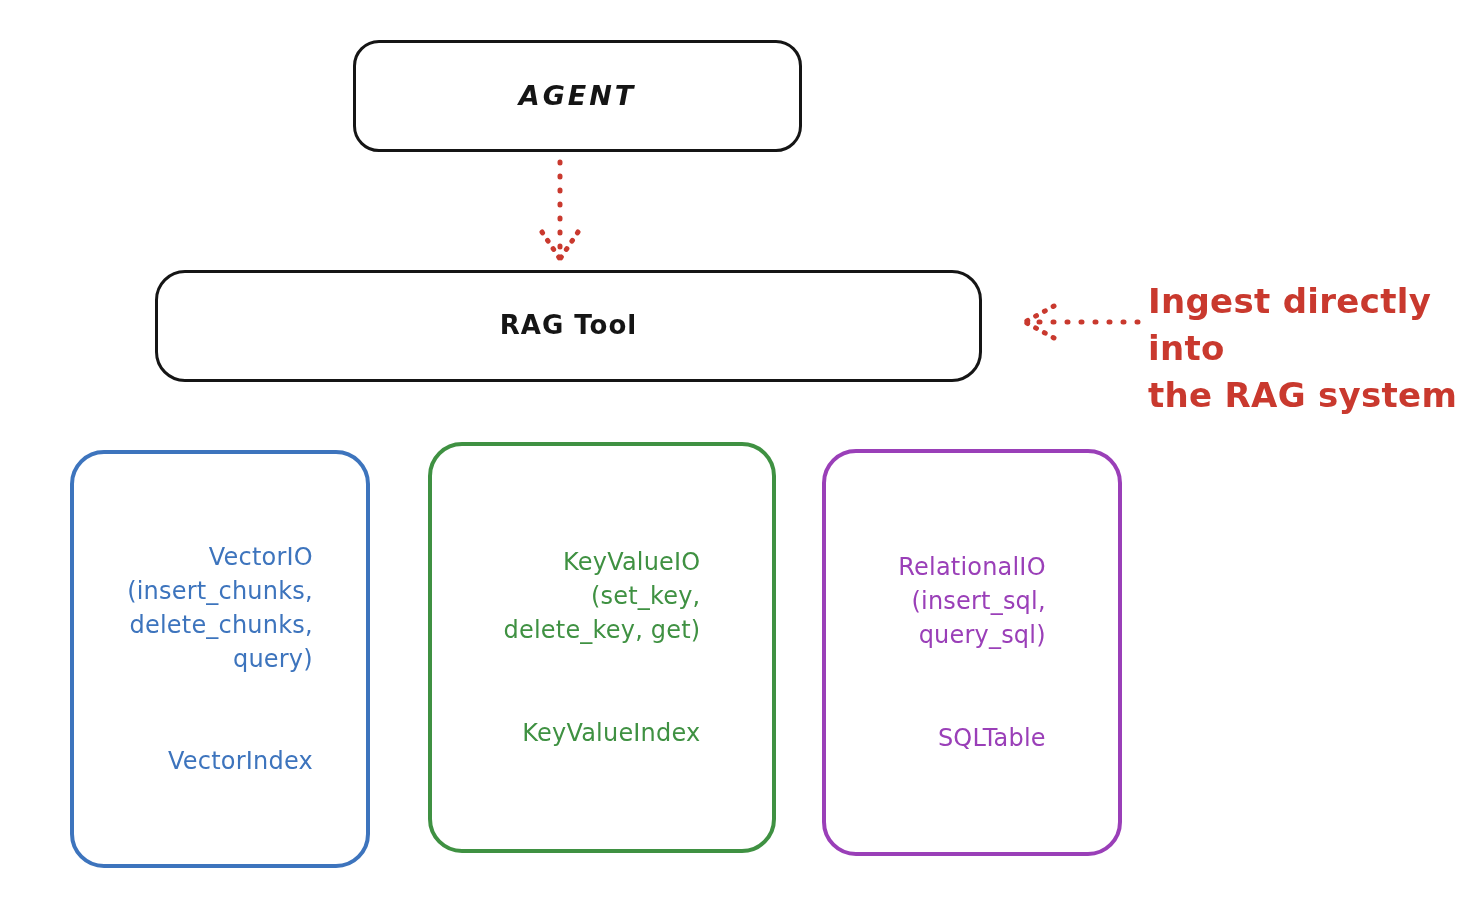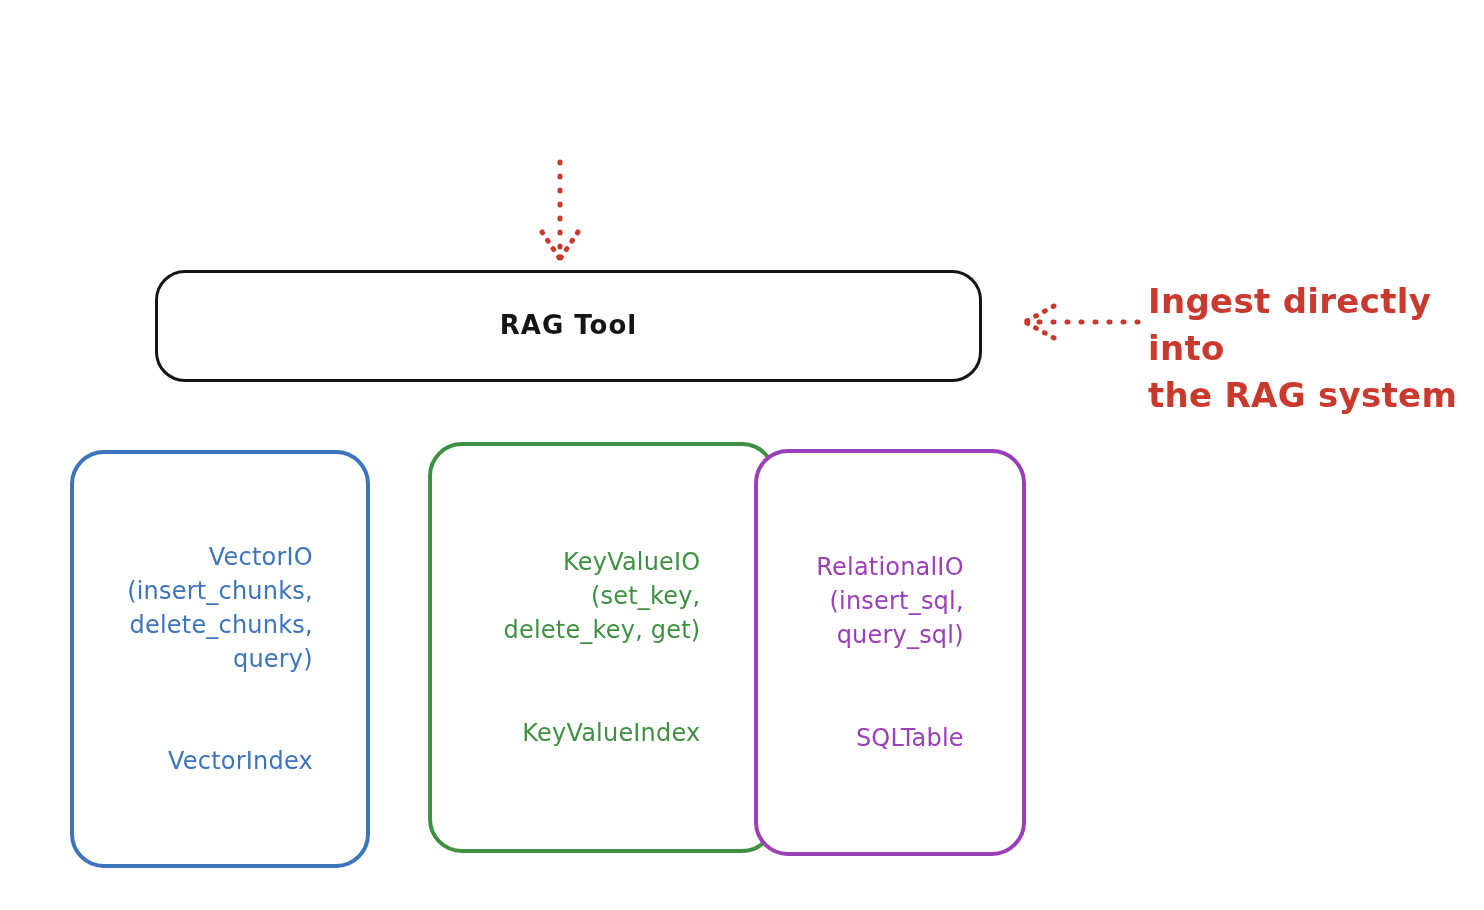--- a/index.html
+++ b/index.html
@@ -104,23 +104,23 @@
   #keyvalue-box {
     left: 428px;
     top: 442px;
     width: 348px;
     height: 411px;
     border-color: #3f9142;
   }
   #keyvalue-box .node-label { color: #3f9142; }
 
   #relational-box {
-    left: 754px;
+    left: 822px;
     top: 449px;
-    width: 272px;
+    width: 300px;
     height: 407px;
     border-color: #9a3fb8;
   }
   #relational-box .node-label { color: #9a3fb8; }
 
   
   .arrow-svg {
     position: absolute;
     overflow: visible;
     pointer-events: none;
@@ -166,20 +166,23 @@
     letter-spacing: 0.3px;
     white-space: pre-line;
     text-align: left;
   }
 </style>
 </head>
 <body>
 
 <div id="canvas">
 
+  <div class="node box-dark" id="agent-box">
+    <span class="node-label">AGENT</span>
+  </div>
 
   <svg class="arrow-svg" id="agent-to-rag-arrow" viewBox="0 0 80 110">
     <path class="dotline" d="M 40 2 L 40 98"></path>
     <path class="dotline-head" d="M 22 72 L 40 99"></path>
     <path class="dotline-head" d="M 58 72 L 40 99"></path>
   </svg>
 
   <div class="node box-dark" id="ragtool-box">
     <span class="node-label">RAG Tool</span>
   </div>

